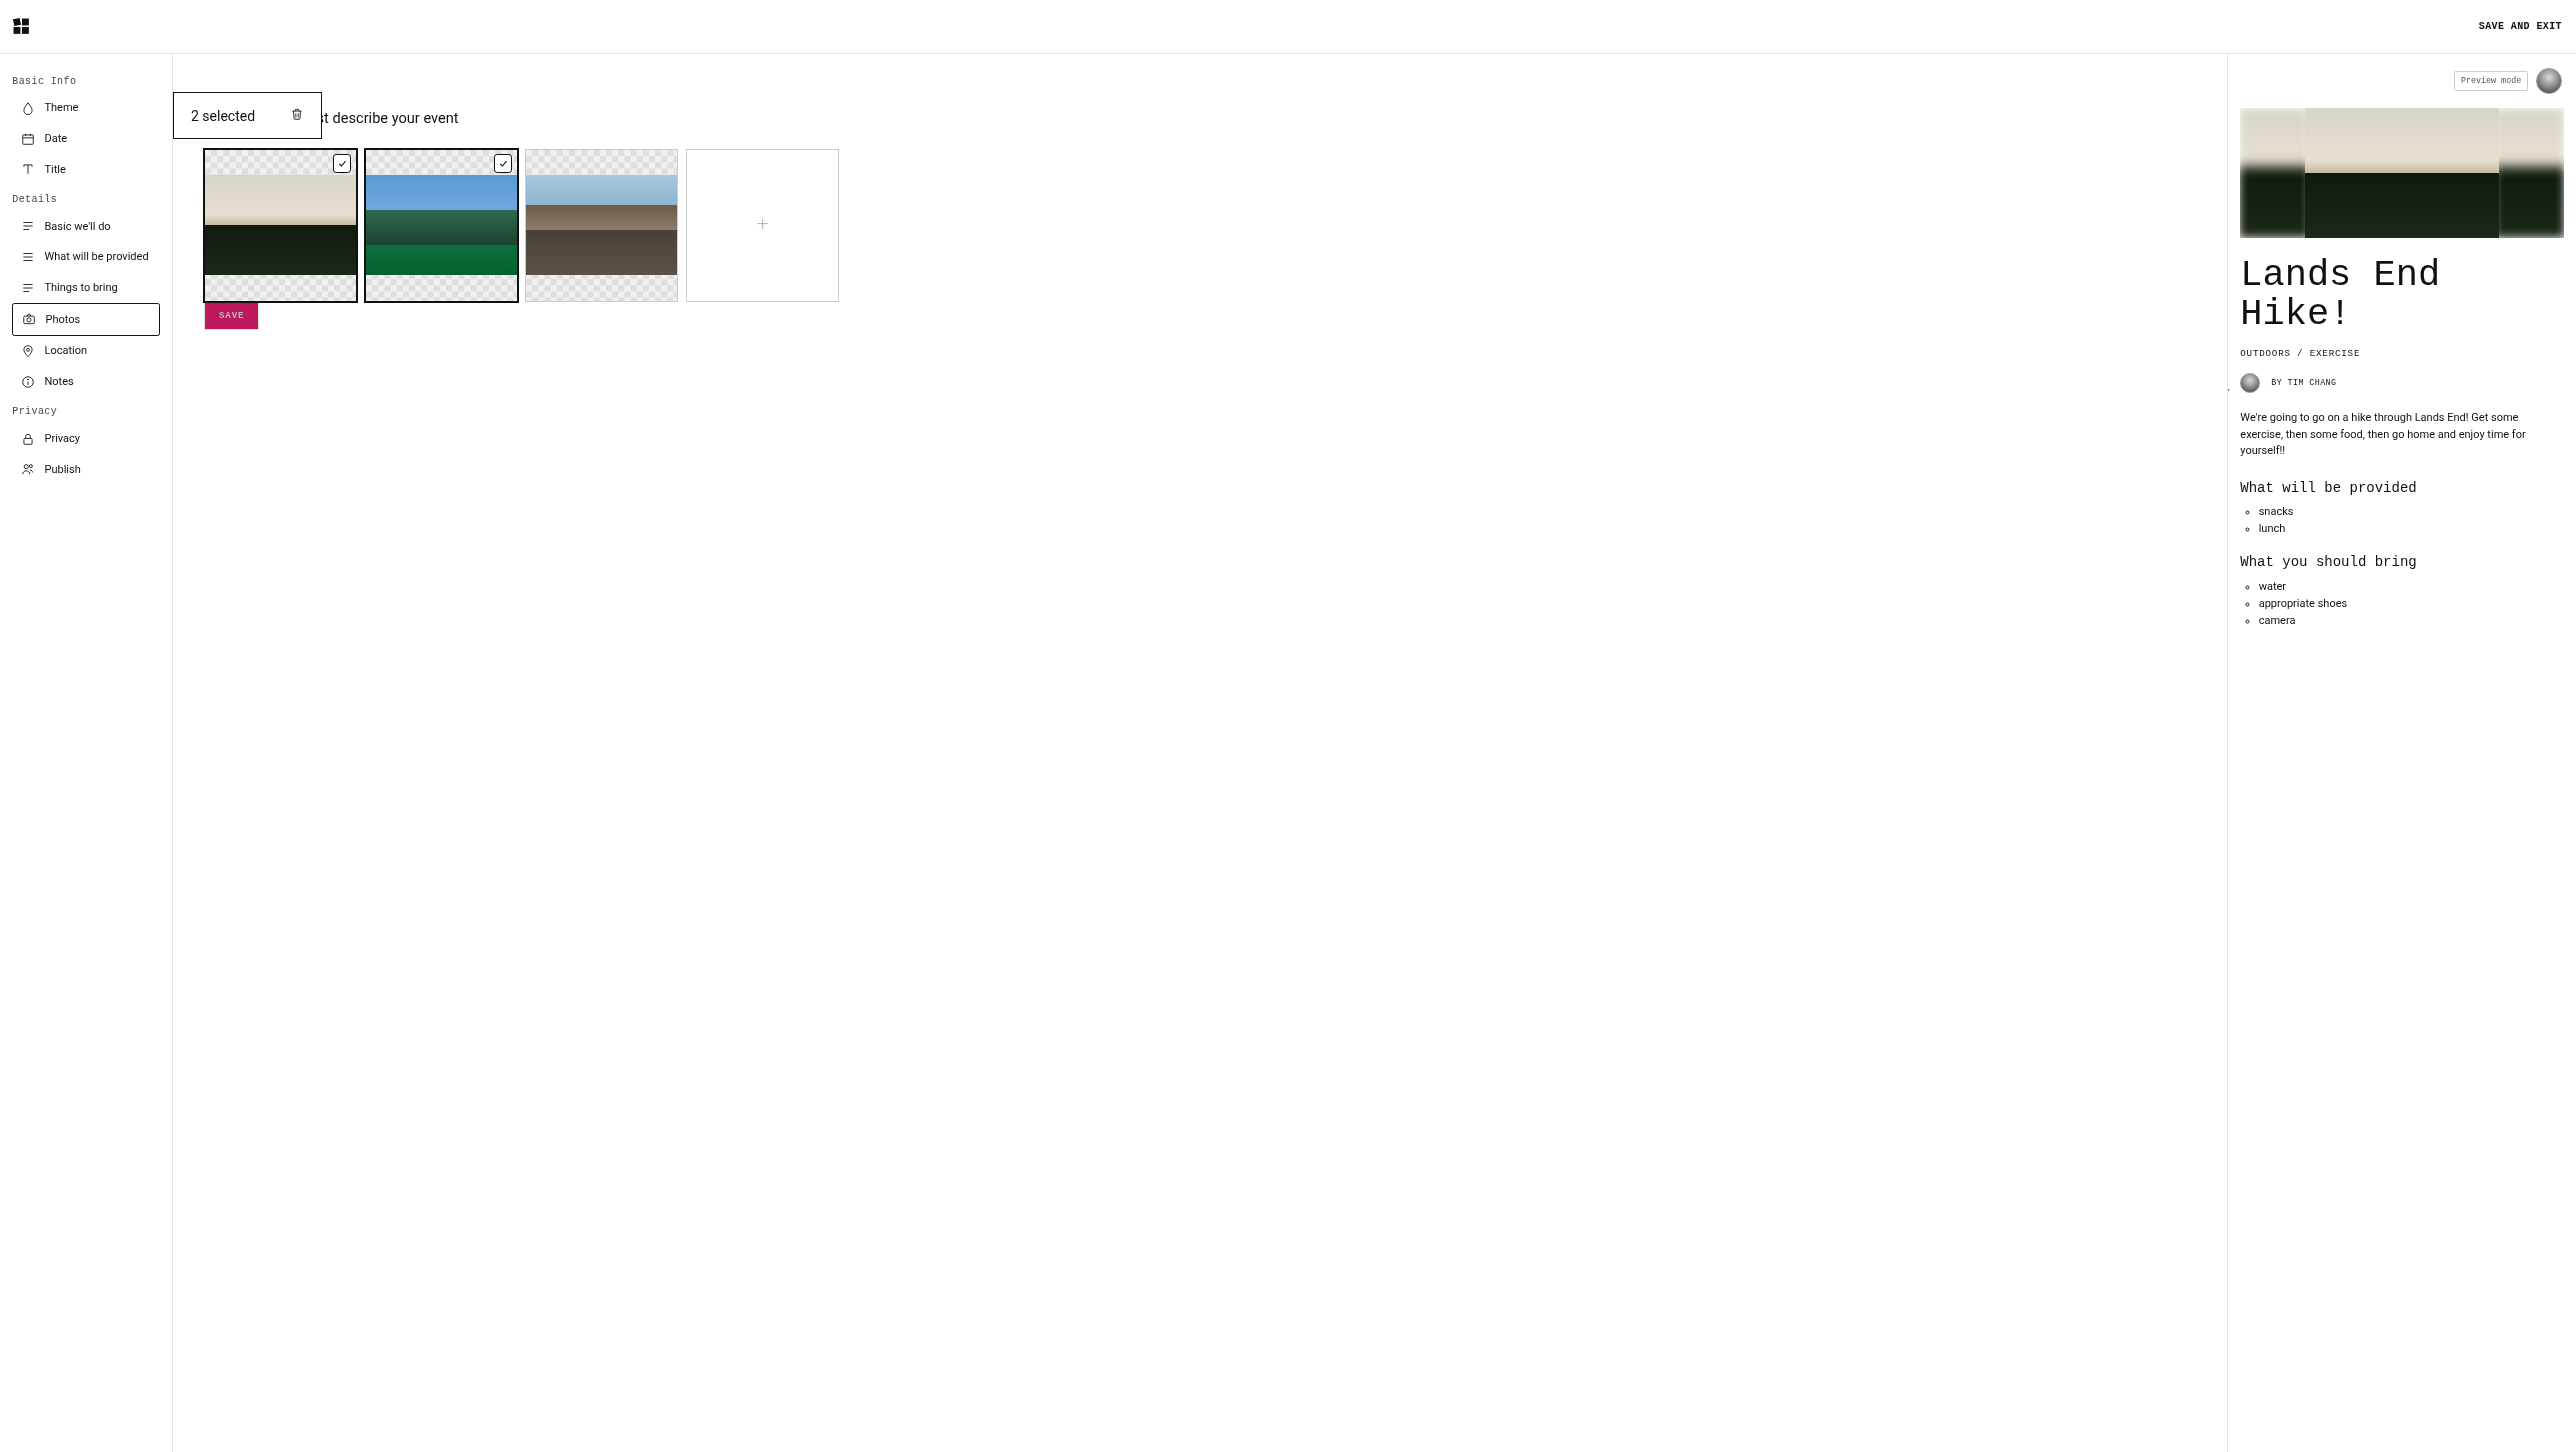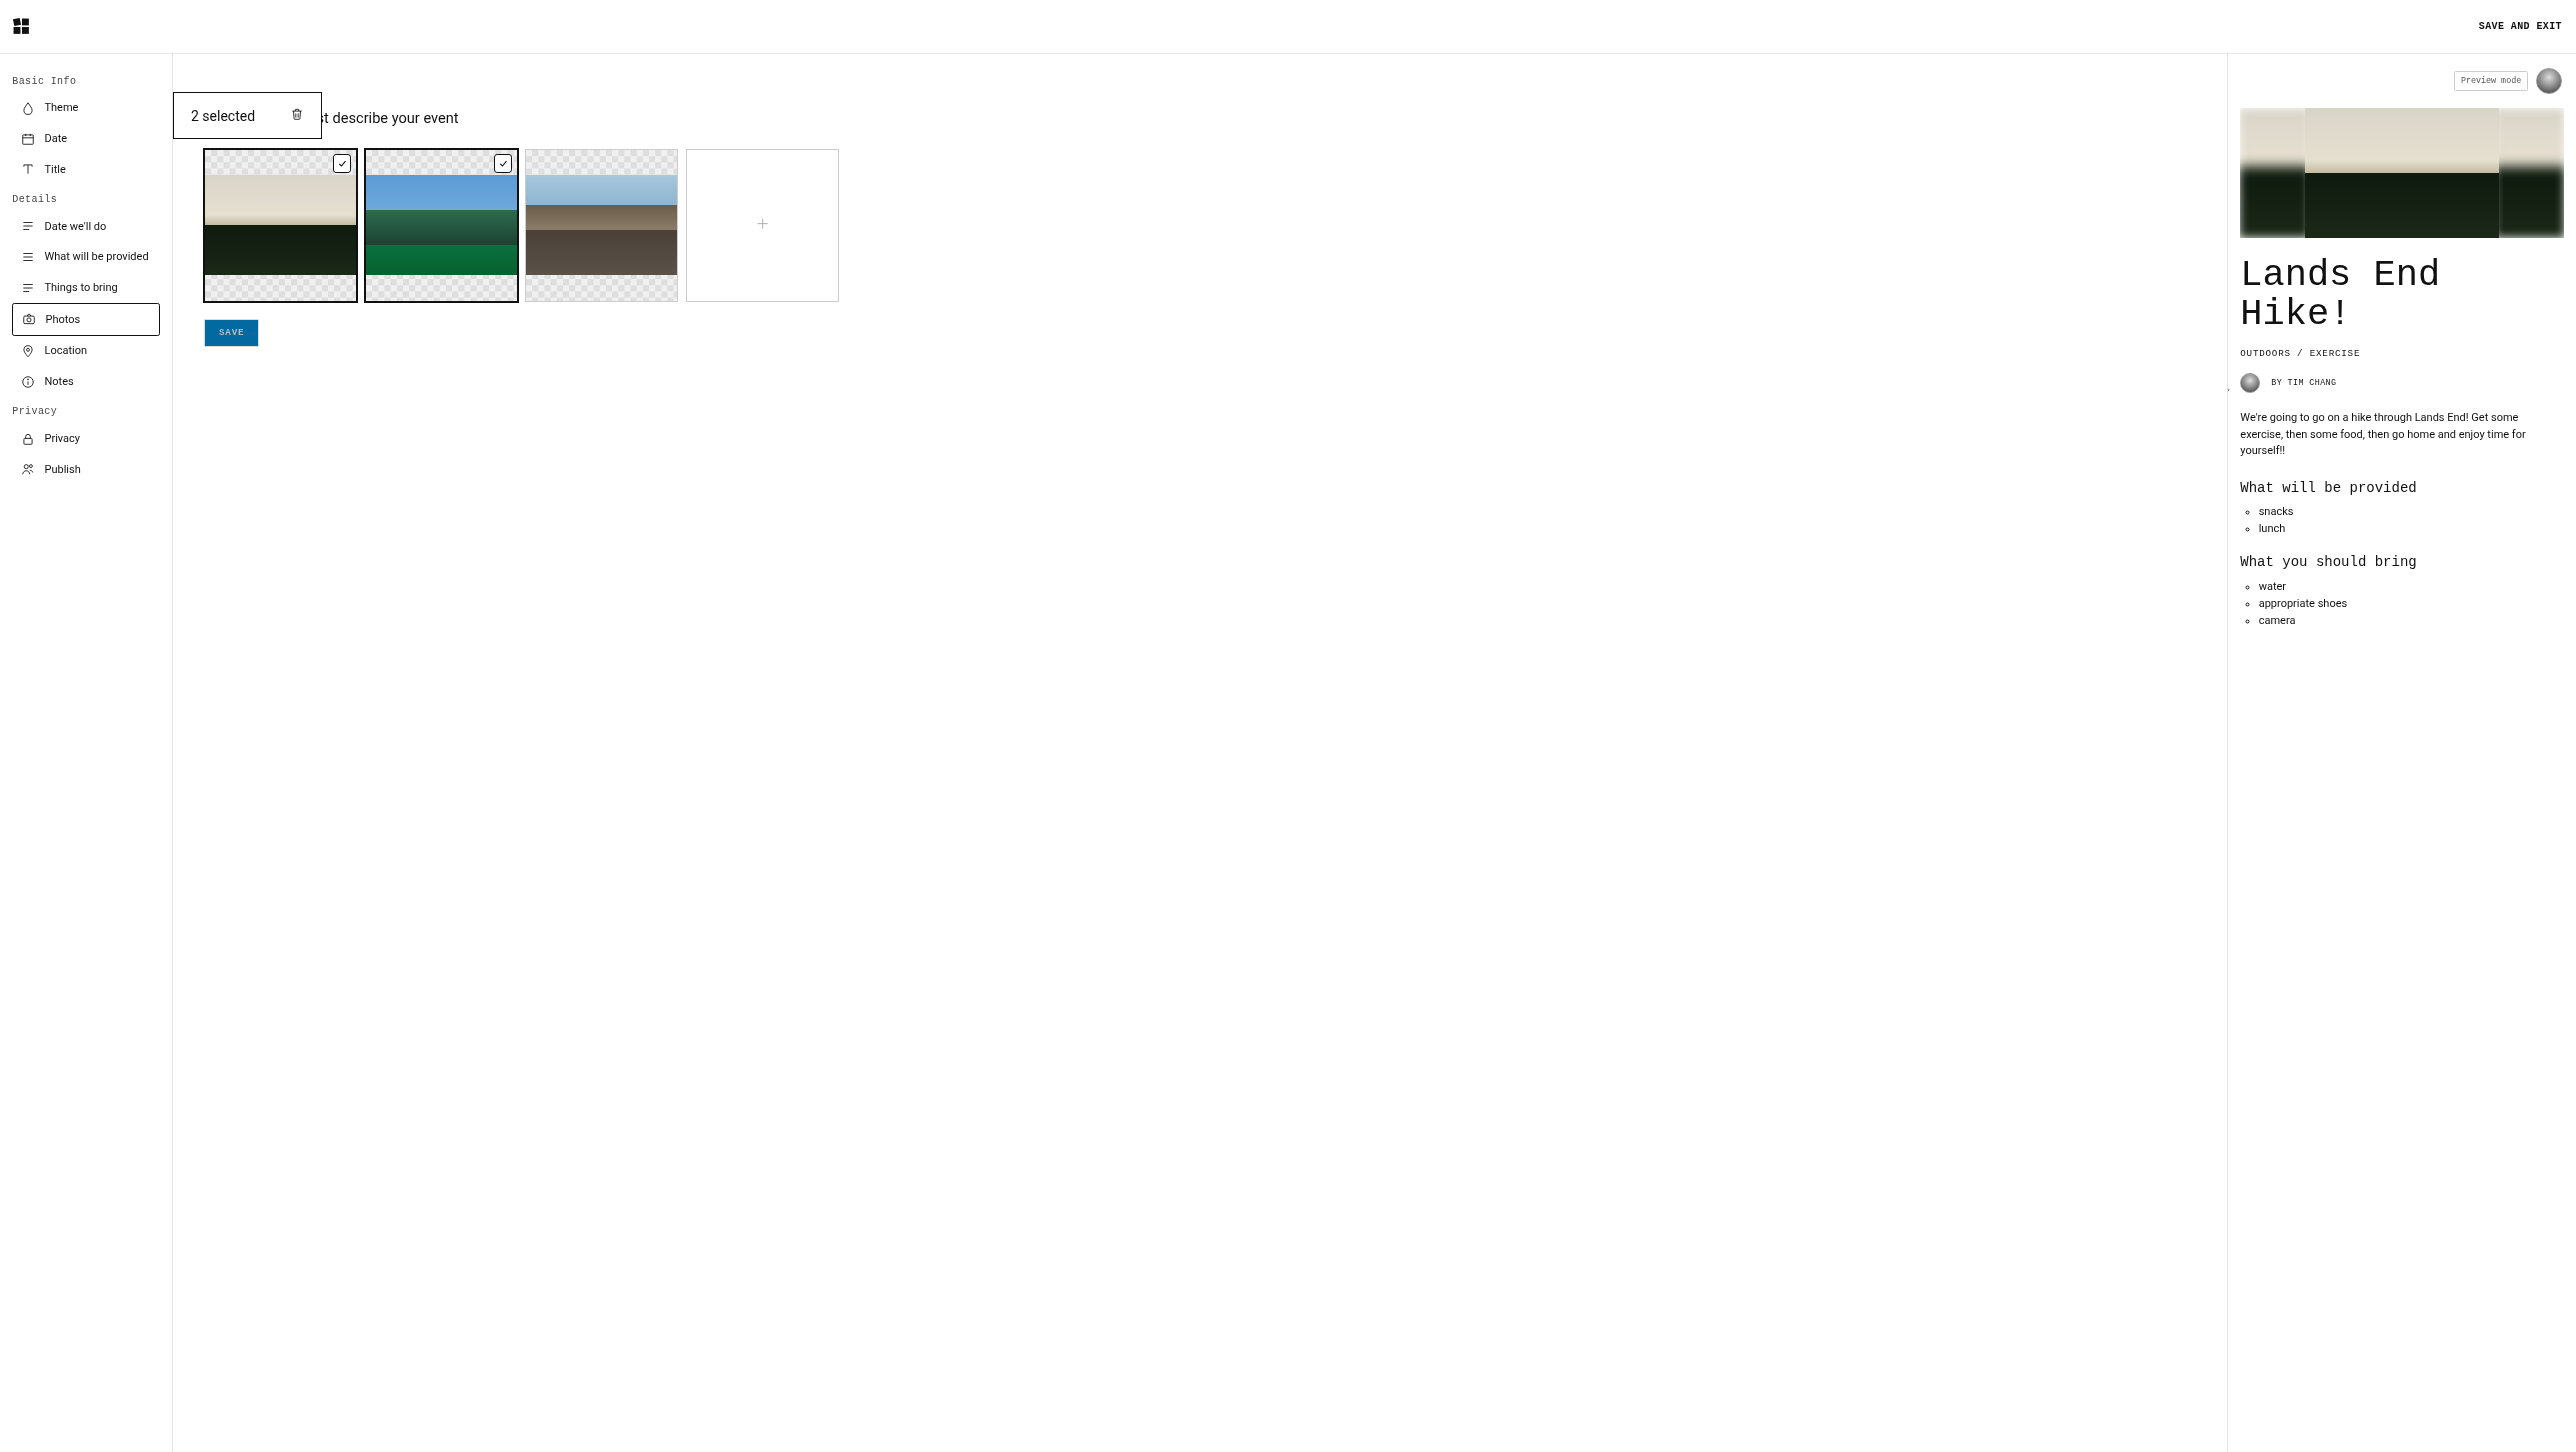--- a/index.html
+++ b/index.html
@@ -41,21 +41,21 @@
   cursor: pointer;
   display: flex; align-items: center; justify-content: center;
 }
 .photo-tile.selected { border: 0.8px solid #111; outline: 0.8px solid #111; }
 .photo-inner { width: 100%; height: 100px; }
 .photo-inner.img1 { background: linear-gradient(to bottom, #d8d4c8 0%, #e6e0d0 40%, #c4baa0 50%, #0d1a0d 50%, #1c2818 100%); }
 .photo-inner.img2 { background: linear-gradient(to bottom, #5b9bd5 0%, #6fa8dc 35%, #2e6b4f 35%, #1b4332 70%, #0a703f 70%, #08602f 100%); }
 .photo-inner.img3 { background: linear-gradient(to bottom, #a7c7dc 0%, #8fb5d0 30%, #6b5c4a 30%, #8b7d6a 55%, #4a4038 55%, #5a5248 100%); }
 .checkmark { position: absolute; top: 4.6px; right: 4.6px; width: 18.4px; height: 18.4px; background: #fff; border: 1.2px solid #111; border-radius: 3.1px; display: flex; align-items: center; justify-content: center; }
 .add-tile { width: 153px; height: 153px; border: 0.8px solid #ccc; display: flex; align-items: center; justify-content: center; cursor: pointer; }
-.save-btn { margin-top: 17px; padding: 7.7px 14px; border: 0.8px solid #ddd; background: #0369a1; color: #bbb; font-family: "Courier New", monospace; font-weight: 700; letter-spacing: 0.8px; font-size: 9.2px; cursor: not-allowed; border-radius: 1.5px; }
+.save-btn { padding: 7.7px 14px; border: 0.8px solid #ddd; background: #be185d; color: #bbb; font-family: "Courier New", monospace; font-weight: 700; letter-spacing: 0.8px; font-size: 9.2px; cursor: not-allowed; border-radius: 1.5px; }
 
 
 .collapse-chevron { position: absolute; left: -6.1px; top: 330px; width: 12.3px; height: 12.3px; display:flex; align-items:center; justify-content:center; background:#fff; cursor:pointer; }
 
 
 .preview-topright { position: absolute; top: 14px; right: 14px; display: flex; align-items: center; gap: 7.7px; }
 .preview-badge { border: 0.8px solid #ccc; font-size: 8.4px; padding: 3.8px 6.1px; border-radius: 1.5px; color: #555; font-family: "Courier New", monospace; }
 .avatar { width: 26px; height: 26px; border-radius: 50%; background: radial-gradient(circle at 50% 35%, #ddd 0%, #888 50%, #333 100%); border: 0.8px solid #999; }
 .preview-hero { width: 100%; height: 130px; position: relative; overflow: hidden; margin-bottom: 18.4px; }
 .preview-hero .center-img { position: absolute; left: 20%; right: 20%; top: 0; bottom: 0; background: linear-gradient(to bottom, #d8d4c8 0%, #e6e0d0 40%, #c4baa0 50%, #0d1a0d 50%, #1c2818 100%); }
@@ -128,21 +128,21 @@
     <div class="section-label">Details</div>
 
     <div class="nav-item">
       <span class="nav-icon">
           <svg width="14" height="14" viewBox="0 0 24 24" fill="none" stroke="#111" stroke-width="1.5">
             <line x1="4" y1="6" x2="20" y2="6"></line>
             <line x1="4" y1="12" x2="20" y2="12"></line>
             <line x1="4" y1="18" x2="14" y2="18"></line>
           </svg>
         </span>
-      <span>Date we'll do</span>
+      <span>Basic we'll do</span>
     </div>
 
     <div class="nav-item">
       <span class="nav-icon">
           <svg width="14" height="14" viewBox="0 0 24 24" fill="none" stroke="#111" stroke-width="1.5">
             <line x1="4" y1="6" x2="20" y2="6"></line>
             <line x1="4" y1="12" x2="20" y2="12"></line>
             <line x1="4" y1="18" x2="20" y2="18"></line>
           </svg>
         </span>

